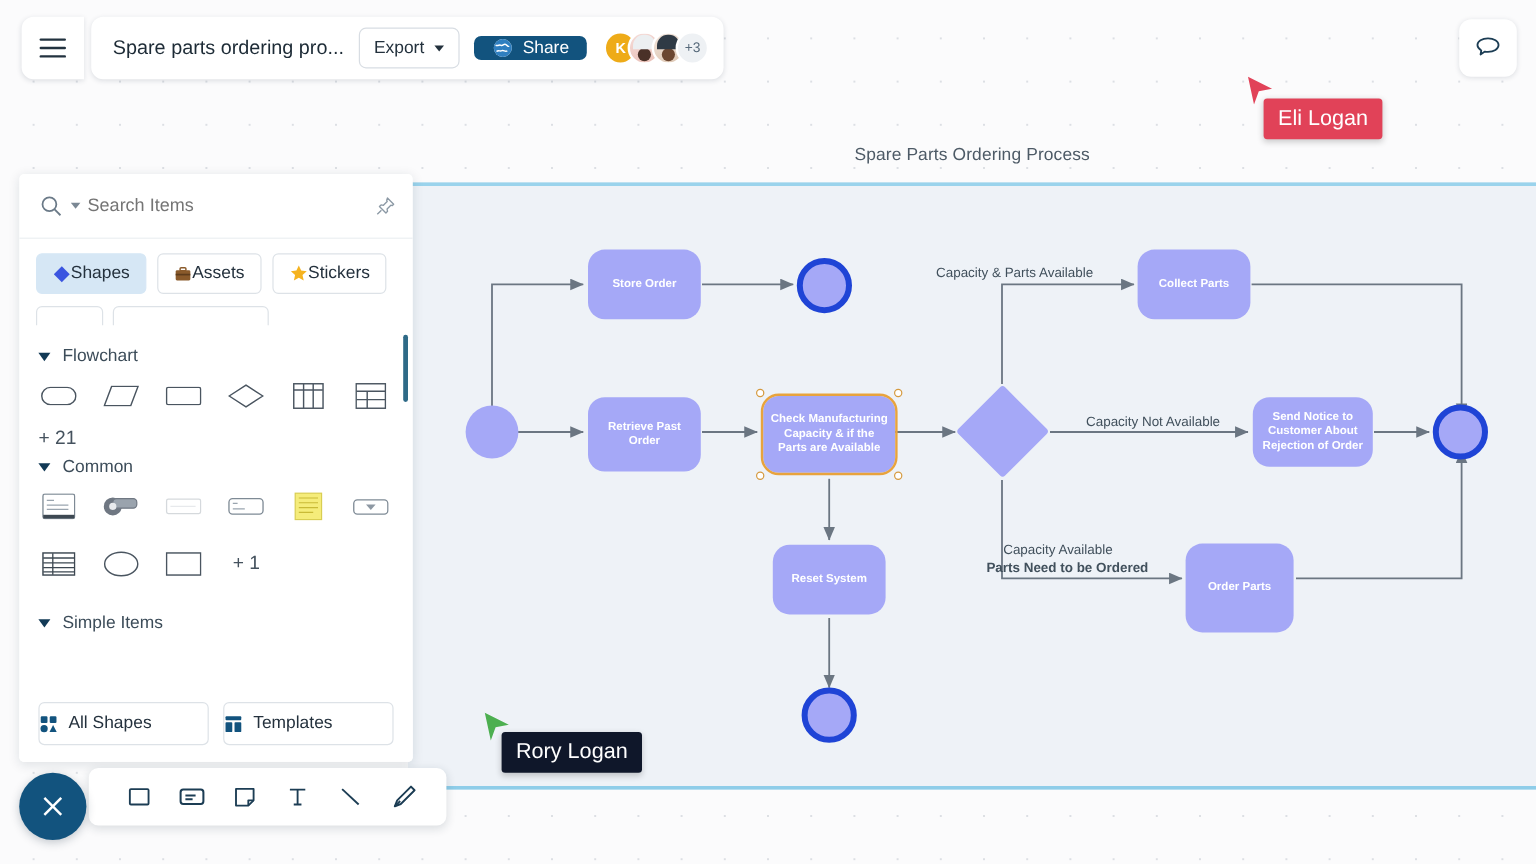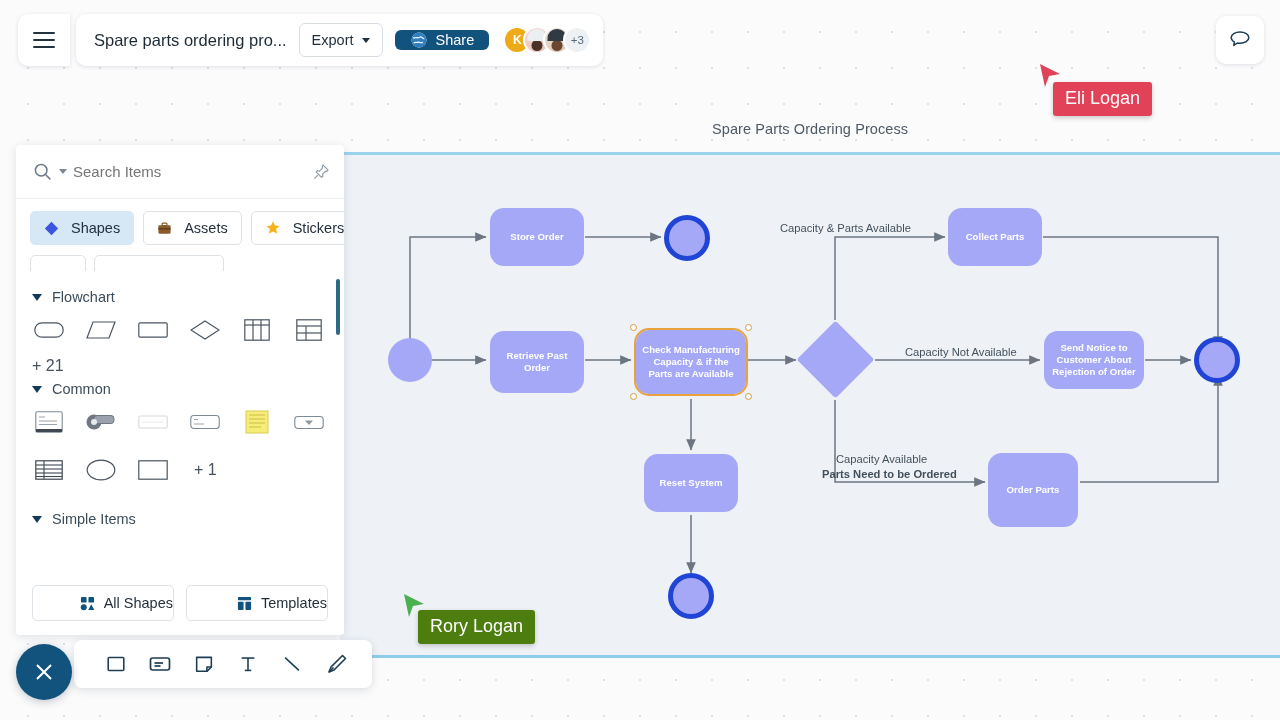--- a/index.html
+++ b/index.html
@@ -161,21 +161,21 @@
   .search-input {
     border: none; outline: none; font-size: 15px; color: #9aa4ae;
     flex: 1; background: transparent; font-family: inherit;
   }
   .pin-icon { position: absolute; right: 14px; top: 18px; cursor: pointer; }
 
   .tabrow { display: flex; gap: 9px; padding: 12px 14px 10px; }
   .tab {
     height: 34px; padding: 0 13px; border-radius: 5px;
     border: 1px solid #dde2e7; background: #fff;
-    display: flex; align-items: center; gap: 12px;
+    display: flex; align-items: center; gap: 0;
     font-size: 14.5px; color: #24313d; cursor: pointer;
   }
   .tab.active { background: #d6e7f5; border-color: #d6e7f5; }
 
   .chiprow { display: flex; gap: 8px; padding: 0 14px; height: 16px; overflow: hidden; }
   .chip { height: 28px; border: 1px solid #dde2e7; border-radius: 5px; background:#fff; }
   .chip.c1 { width: 56px; } .chip.c2 { width: 130px; }
 
   .scrollarea { flex: 1; position: relative; overflow: hidden; padding: 12px 16px 0; }
   .scrollbar {
@@ -194,21 +194,21 @@
     width: 34px; height: 30px; display: flex; align-items: center;
     justify-content: center; cursor: pointer;
   }
   .more-count { font-size: 16px; color: #45525e; margin: 12px 0 4px; cursor: pointer; }
 
   .panel-footer {
     display: flex; gap: 12px; padding: 10px 16px 14px; background:#fff;
   }
   .footer-btn {
     flex: 1; height: 36px; border: 1px solid #dde2e7; border-radius: 5px;
-    background: #fff; display: flex; align-items: center; justify-content: flex-end;
+    background: #fff; display: flex; align-items: center; justify-content: flex-start;
     gap: 9px; font-size: 14.5px; color: #24313d; cursor: pointer;
   }
 
   
   .bottombar {
     position: absolute; left: 74px; bottom: 32px;
     height: 48px; background: #fff; border-radius: 8px;
     display: flex; align-items: center; gap: 16px; padding: 0 22px 0 28px;
     box-shadow: 0 2px 8px rgba(20,40,60,.14);
   }
@@ -317,21 +317,21 @@
   <div class="canvas-title">Spare Parts Ordering Process</div>
 
   <svg class="cursor-arrow" style="left:1036px; top:62px;" width="30" height="30" viewBox="0 0 30 30">
     <path d="M4,2 L24,12 L13,14 L9,25 Z" fill="#e14258"></path>
   </svg>
   <div class="cursor-tag" style="left:1053px; top:82px; background:#e14258;">Eli Logan</div>
 
   <svg class="cursor-arrow" style="left:400px; top:592px;" width="30" height="30" viewBox="0 0 30 30">
     <path d="M4,2 L24,12 L13,14 L9,25 Z" fill="#4caf50"></path>
   </svg>
-  <div class="cursor-tag" style="left:418px; top:610px; background:#4d7c0f;">Rory Logan</div>
+  <div class="cursor-tag" style="left:418px; top:610px; background:#0f172a;">Rory Logan</div>
 
   <div class="topbar">
     <div class="hamburger-btn">
       <span class="bar"></span>
     </div>
     <div class="topbar-main">
       <div class="doc-title">Spare parts ordering pro...</div>
 
       <div class="export-btn">
         <span>Export</span>

